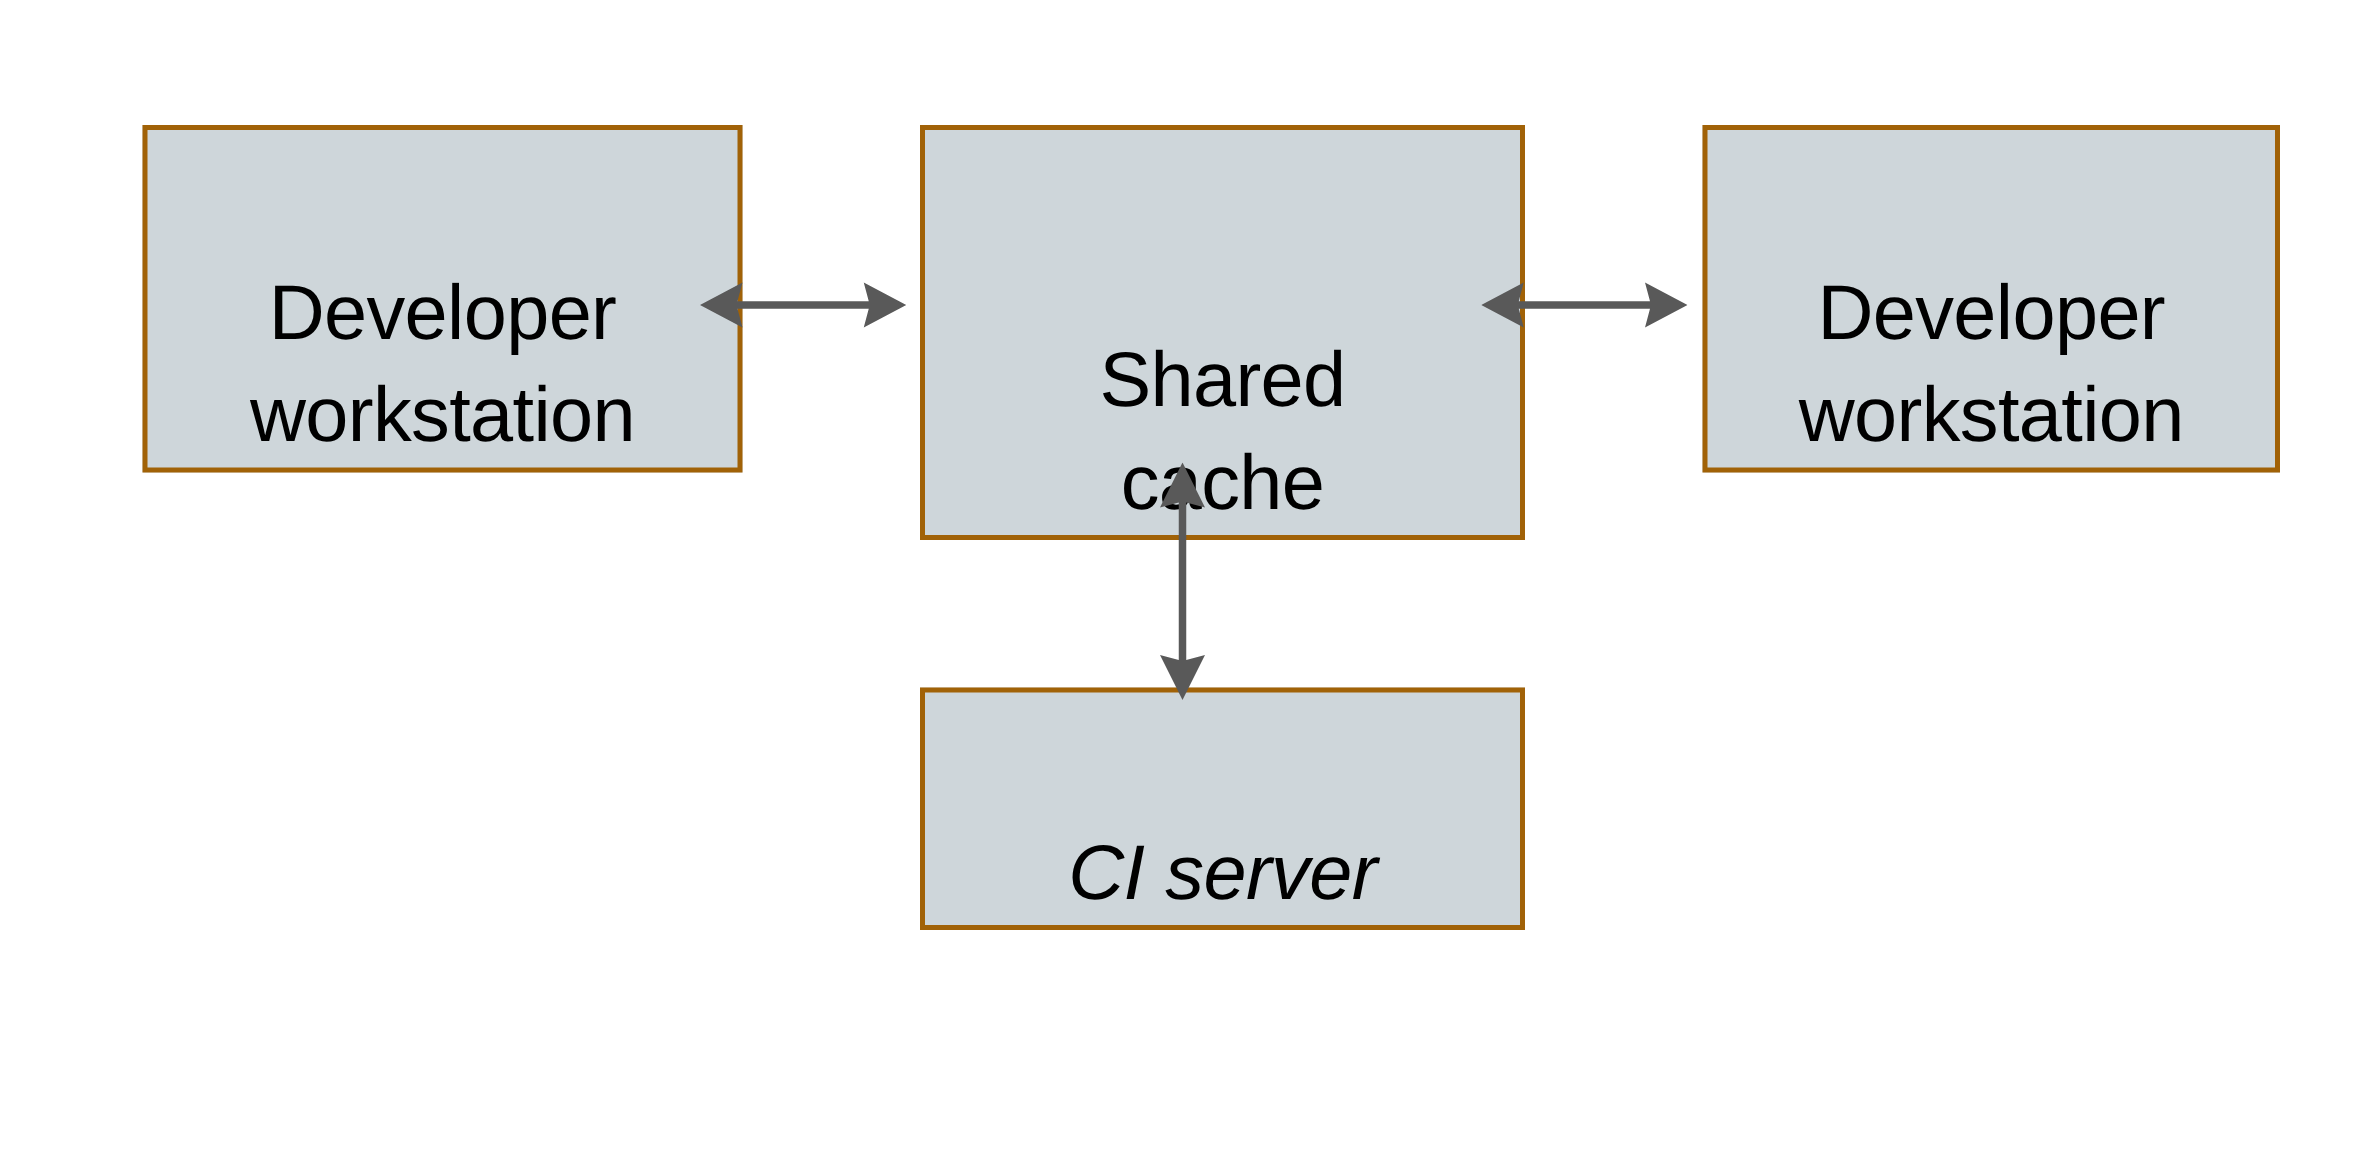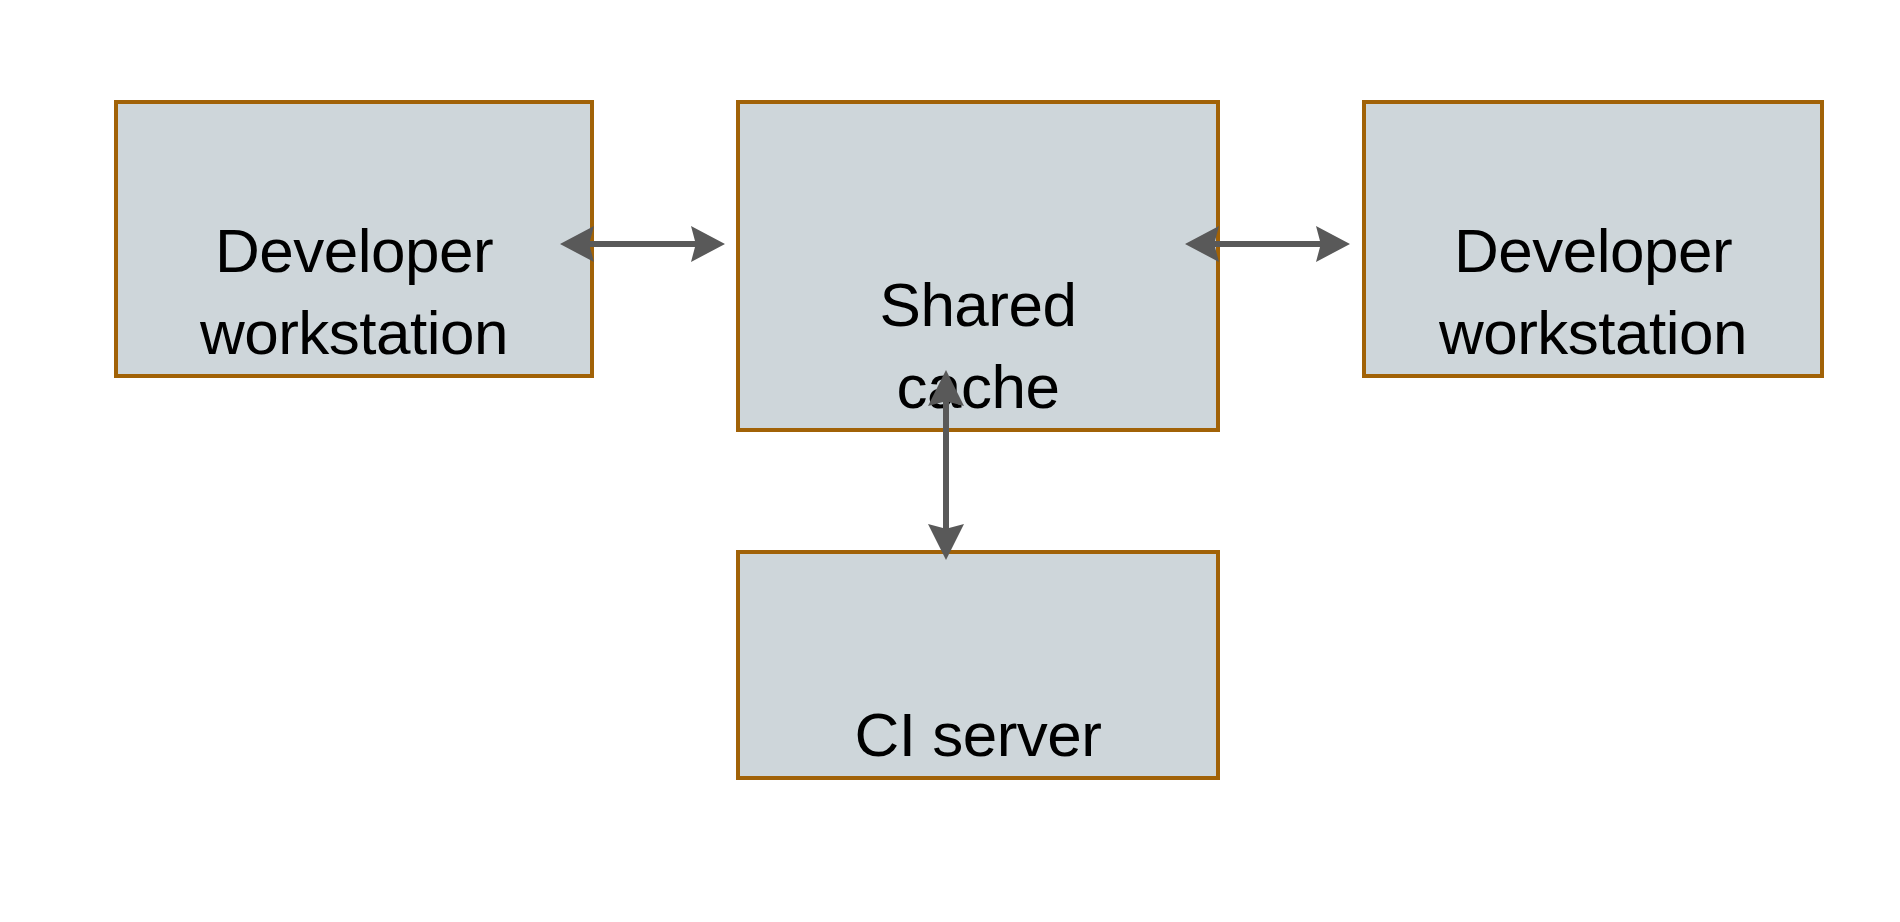--- a/index.html
+++ b/index.html
@@ -46,21 +46,21 @@
 
   .connector {
     position: absolute;
     pointer-events: none;
   }
 
   
   #box-dev-left   { left: 90px;   top: 100px; width: 480px; height: 278px; }
   #box-shared     { left: 712px;  top: 100px; width: 484px; height: 332px; }
   #box-dev-right  { left: 1338px; top: 100px; width: 462px; height: 278px; }
-  #box-ci         { left: 712px;  top: 550px; width: 484px; height: 230px; }
+  #box-ci         { left: 712px;  top: 550px; width: 484px; height: 194px; font-style: italic; }
 
   #edge-left-shared  { left: 560px;  top: 208px; width: 165px; height: 72px; }
   #edge-shared-right { left: 1185px; top: 208px; width: 165px; height: 72px; }
   #edge-shared-ci    { left: 910px;  top: 370px; width: 72px;  height: 190px; }
 </style>
 </head>
 <body>
 
 <div id="diagram-canvas">
 

